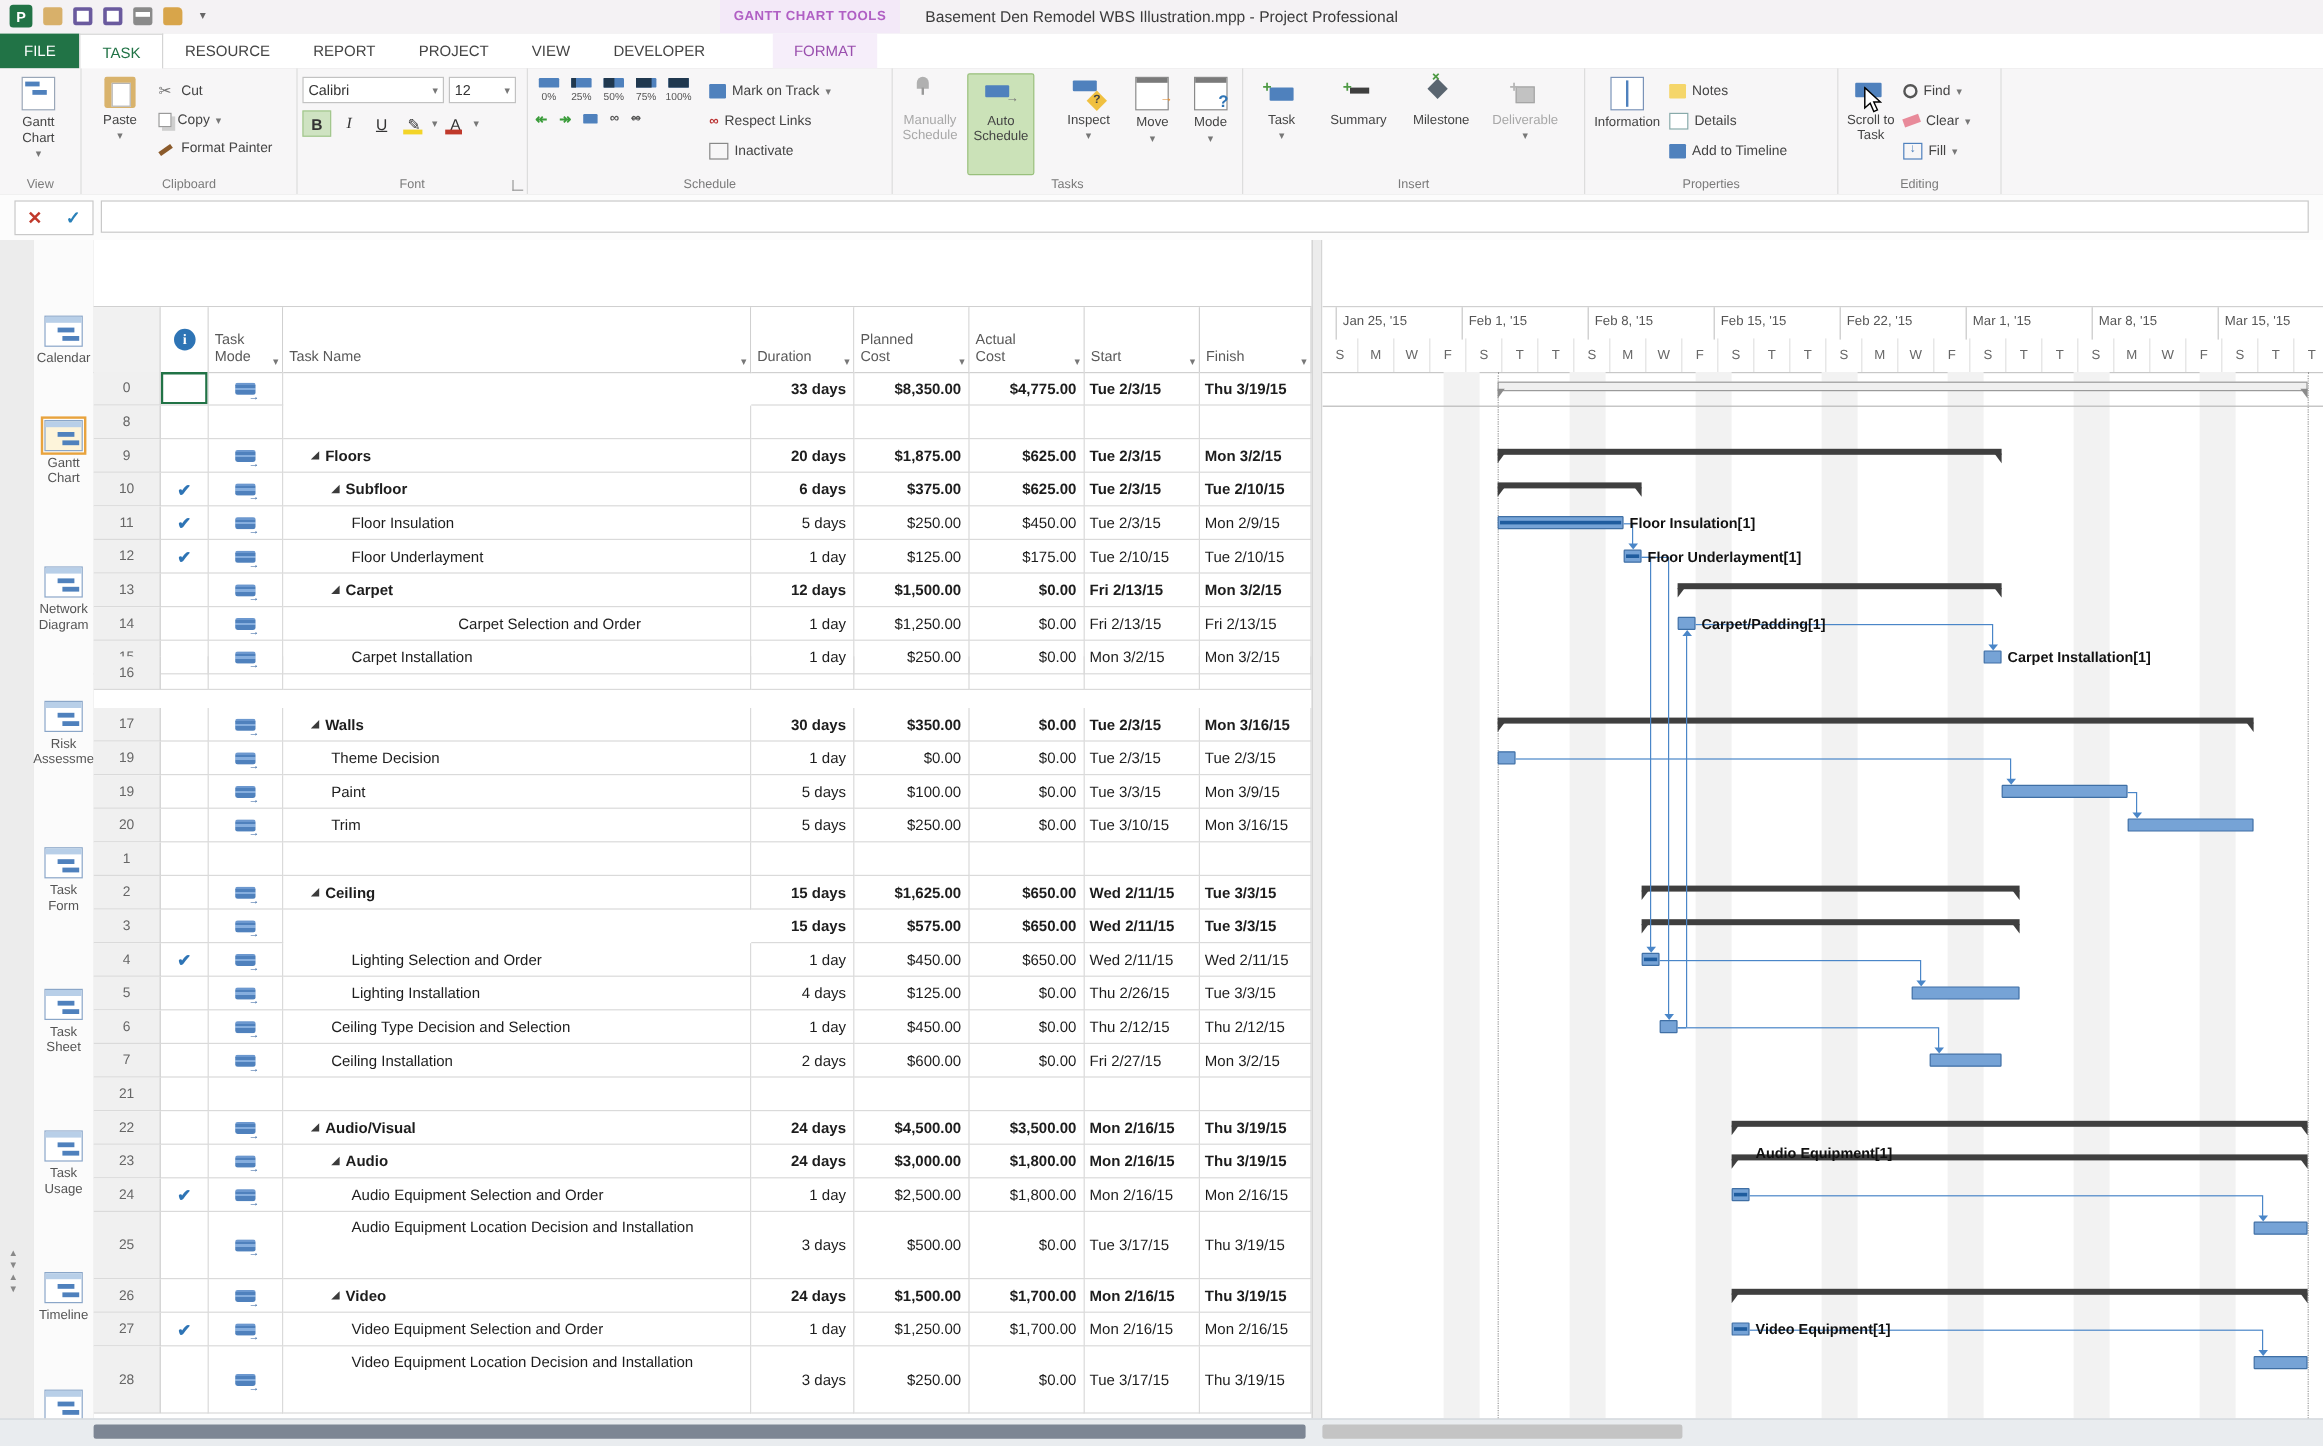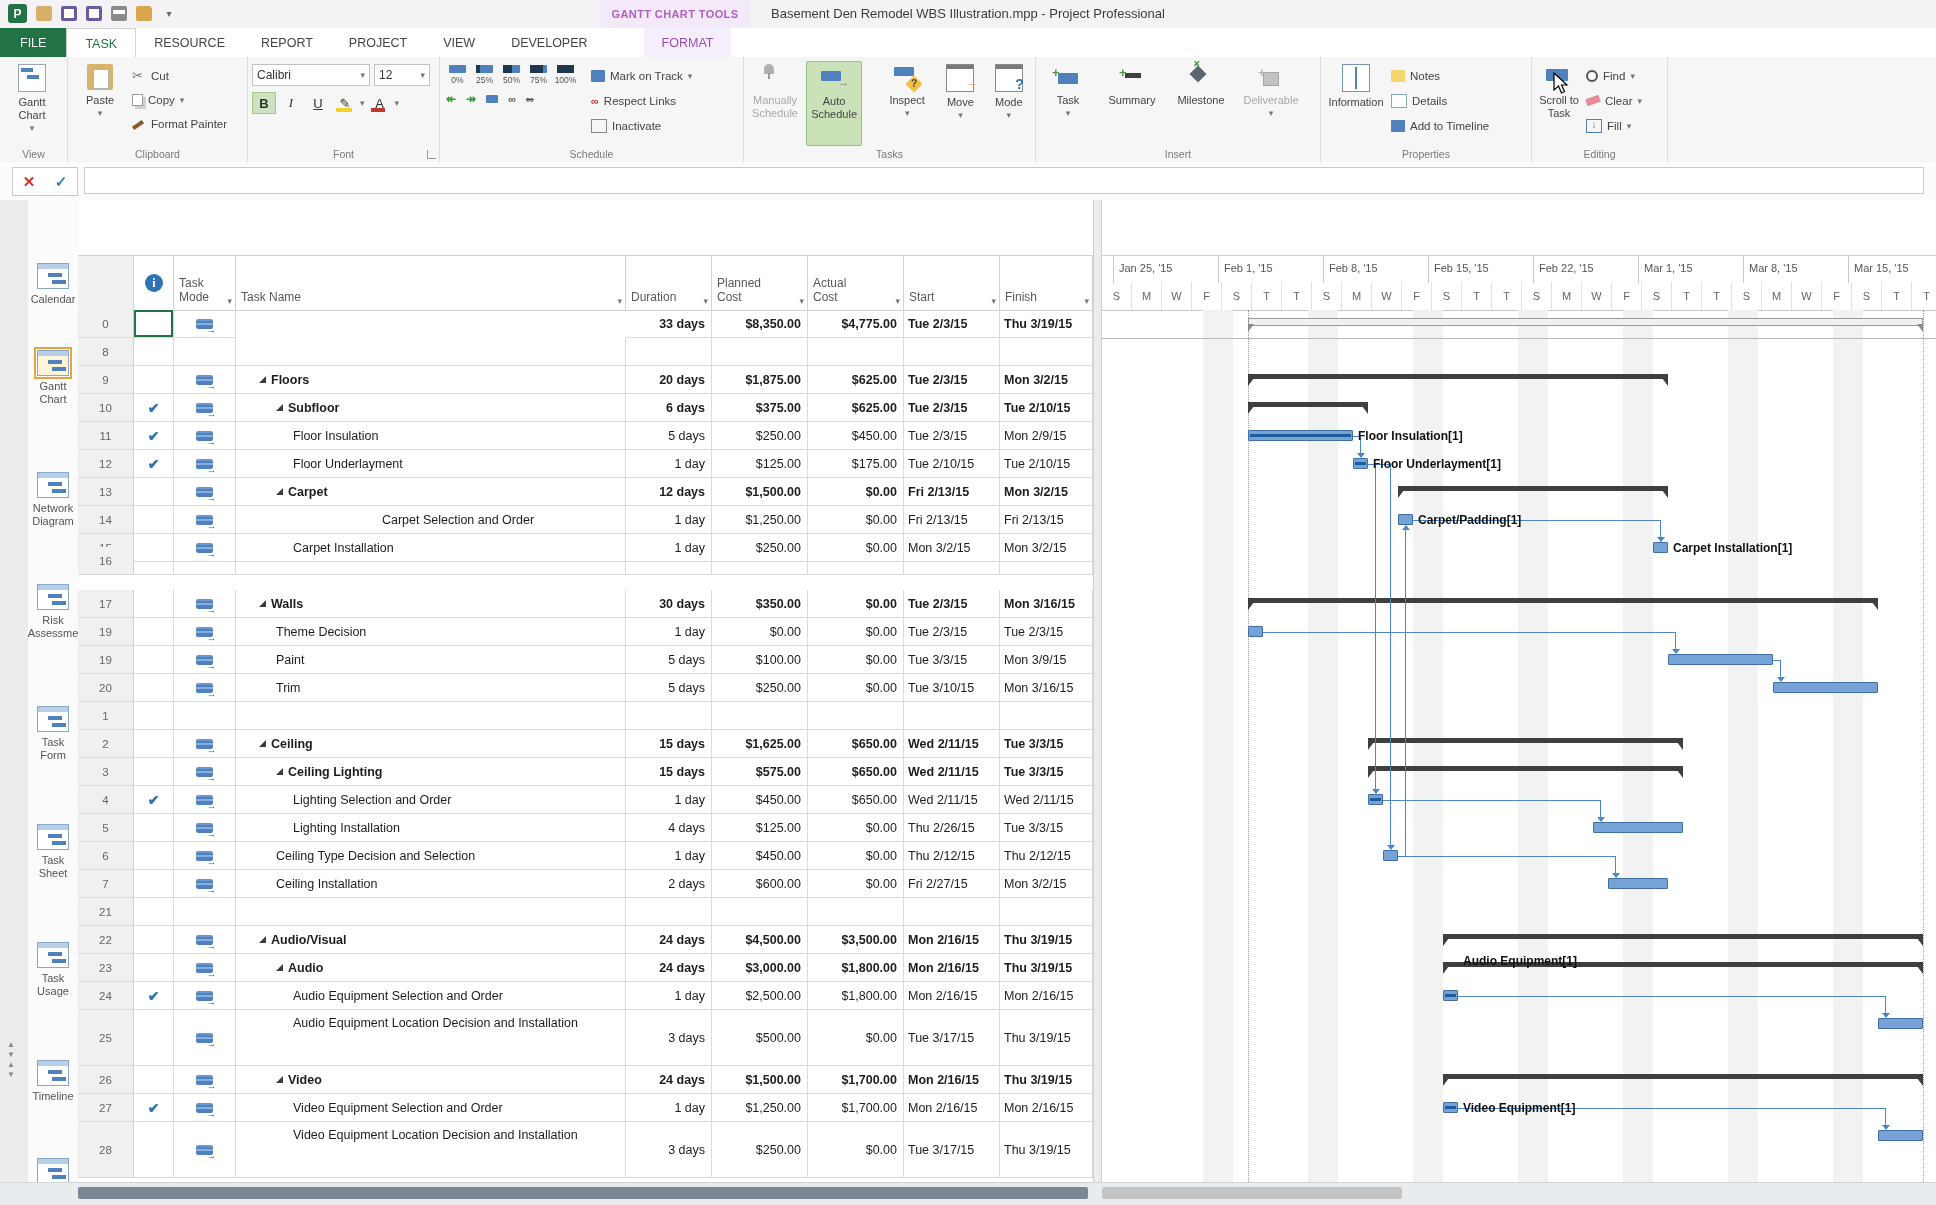--- a/index.html
+++ b/index.html
@@ -746,24 +746,20 @@
           <div class="tcell right" style="left: 730px; width: 96px;">$650.00</div>
           <div class="tcell datec" style="left: 826px; width: 96px;">Wed 2/11/15</div>
           <div class="tcell datec" style="left: 922px; width: 93px;">Tue 3/3/15</div>
         </div>
         <div class="trow bold" style="top: 448px; height: 28px;">
           <div class="tcell num" style="left: 0px; width: 56px;">3</div>
           <div class="tcell " style="left: 56px; width: 40px;"></div>
           <div class="tcell " style="left: 96px; width: 62px;">
             <span class="modeicon"></span>
           </div>
-          <div class="tcell namec" style="left: 158px; width: 390px; padding-left: 40px;">
-            <span class="tri"></span>
-            <span>Ceiling Lighting</span>
-          </div>
           <div class="tcell right" style="left: 548px; width: 86px;">15 days</div>
           <div class="tcell right" style="left: 634px; width: 96px;">$575.00</div>
           <div class="tcell right" style="left: 730px; width: 96px;">$650.00</div>
           <div class="tcell datec" style="left: 826px; width: 96px;">Wed 2/11/15</div>
           <div class="tcell datec" style="left: 922px; width: 93px;">Tue 3/3/15</div>
         </div>
         <div class="trow" style="top: 476px; height: 28px;">
           <div class="tcell num" style="left: 0px; width: 56px;">4</div>
           <div class="tcell " style="left: 56px; width: 40px;">
             <span class="check">✔</span>

